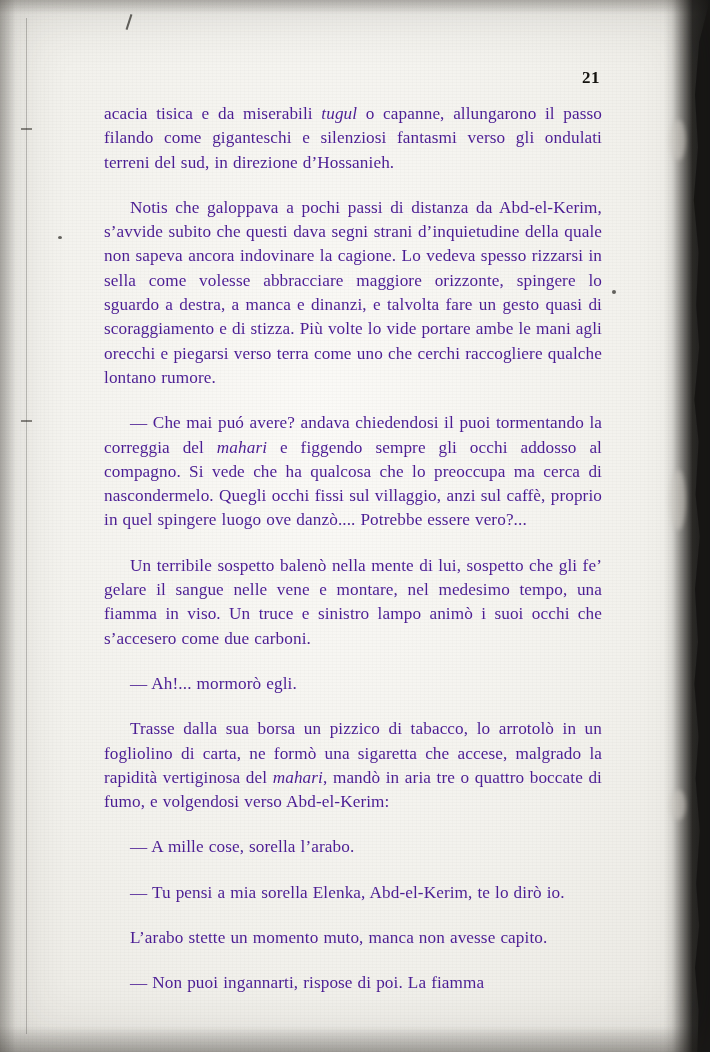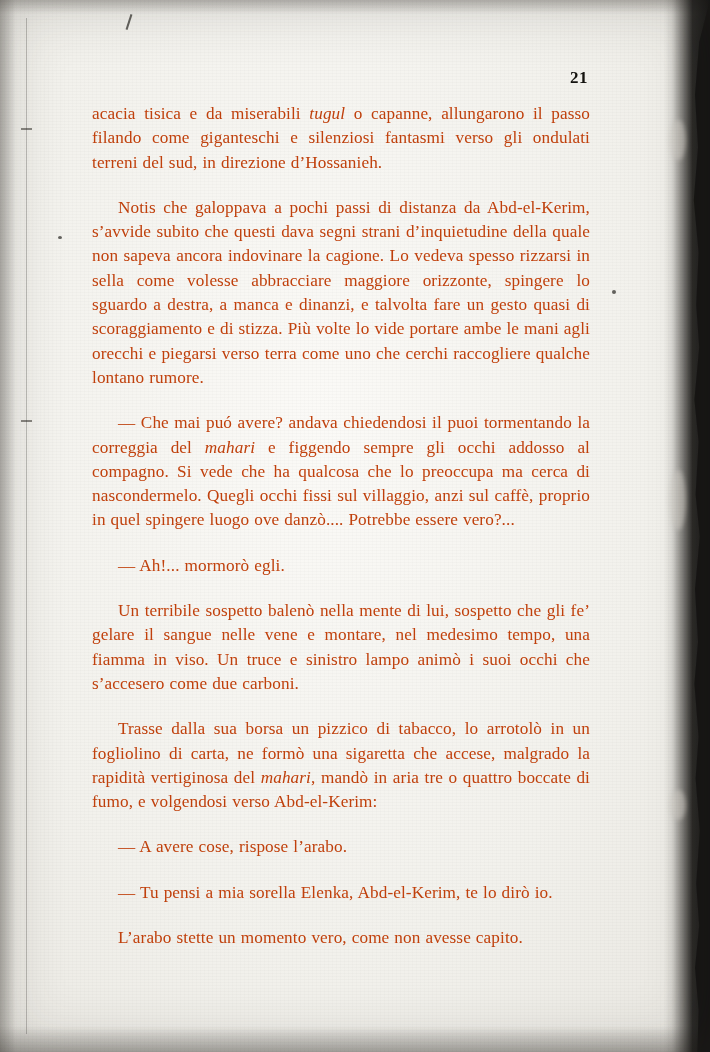--- a/index.html
+++ b/index.html
@@ -98,42 +98,42 @@
     background: rgba(45,43,39,0.55);
   }
   .stray-mark {
     position: absolute;
     background: rgba(50,48,44,0.75);
   }
 
   
   .text-block {
     position: absolute;
-    left: 92px;
+    left: 104px;
     top: 68px;
     width: 498px;
   }
 
   .folio {
     text-align: right;
     font-weight: bold;
     font-size: 17px;
     color: #14130f;
     letter-spacing: 0.5px;
     margin: 0 0 14px 0;
     padding-right: 2px;
   }
 
   p {
     margin: 0;
     text-align: justify;
     text-justify: inter-word;
     font-size: 17.2px;
     line-height: 24.3px;
-    color: #c2410c;
+    color: #4c1d95;
     letter-spacing: 0.1px;
     word-spacing: 0.6px;
     -webkit-font-smoothing: none;
   }
   p.indent {
     text-indent: 26px;
     margin-top: 21px;
   }
   p.noindent {
     text-indent: 0;
@@ -187,25 +187,26 @@
   <div class="gutter-blotch" style="top: 790px; height: 30px;"></div>
 
   <div class="text-block">
 
     <div class="folio">21</div>
 
     <div id="paragraphs">
         <p class="noindent"><span>acacia tisica e da miserabili </span><em>tugul</em><span> o capanne, allungarono il passo filando come giganteschi e silenziosi fantasmi verso gli ondulati terreni del sud, in direzione d’Hossanieh.</span></p>
         <p class="indent"><span>Notis che galoppava a pochi passi di distanza da Abd-el-Kerim, s’avvide subito che questi dava segni strani d’inquietudine della quale non sapeva ancora indovinare la cagione. Lo vedeva spesso rizzarsi in sella come volesse abbracciare maggiore orizzonte, spingere lo sguardo a destra, a manca e dinanzi, e talvolta fare un gesto quasi di scoraggiamento e di stizza. Più volte lo vide portare ambe le mani agli orecchi e piegarsi verso terra come uno che cerchi raccogliere qualche lontano rumore.</span></p>
         <p class="indent"><span>— Che mai puó avere? andava chiedendosi il puoi tormentando la correggia del </span><em>mahari</em><span> e figgendo sempre gli occhi addosso al compagno. Si vede che ha qualcosa che lo preoccupa ma cerca di nascondermelo. Quegli occhi fissi sul villaggio, anzi sul caffè, proprio in quel spingere luogo ove danzò.... Potrebbe essere vero?...</span></p>
+        <p class="indent"><span>Un terribile sospetto balenò nella mente di lui, sospetto che gli fe’ gelare il sangue nelle vene e montare, nel medesimo tempo, una fiamma in viso. Un truce e sinistro lampo animò i suoi occhi che s’accesero come due carboni.</span></p>
         <p class="indent"><span>— Ah!... mormorò egli.</span></p>
-        <p class="indent"><span>Un terribile sospetto balenò nella mente di lui, sospetto che gli fe’ gelare il sangue nelle vene e montare, nel medesimo tempo, una fiamma in viso. Un truce e sinistro lampo animò i suoi occhi che s’accesero come due carboni.</span></p>
         <p class="indent"><span>Trasse dalla sua borsa un pizzico di tabacco, lo arrotolò in un fogliolino di carta, ne formò una sigaretta che accese, malgrado la rapidità vertiginosa del </span><em>mahari</em><span>, mandò in aria tre o quattro boccate di fumo, e volgendosi verso Abd-el-Kerim:</span></p>
-        <p class="indent"><span>— A avere cose, rispose l’arabo.</span></p>
+        <p class="indent"><span>— A mille cose, sorella l’arabo.</span></p>
         <p class="indent"><span>— Tu pensi a mia sorella Elenka, Abd-el-Kerim, te lo dirò io.</span></p>
-        <p class="indent"><span>L’arabo stette un momento vero, come non avesse capito.</span></p>
+        <p class="indent"><span>L’arabo stette un momento muto, manca non avesse capito.</span></p>
+        <p class="indent"><span>— Non puoi ingannarti, rispose di poi. La fiamma</span></p>
       </div>
 
   </div>
 
   <div class="grain"></div>
   <div class="vignette"></div>
 </div>
 
 </body></html>

